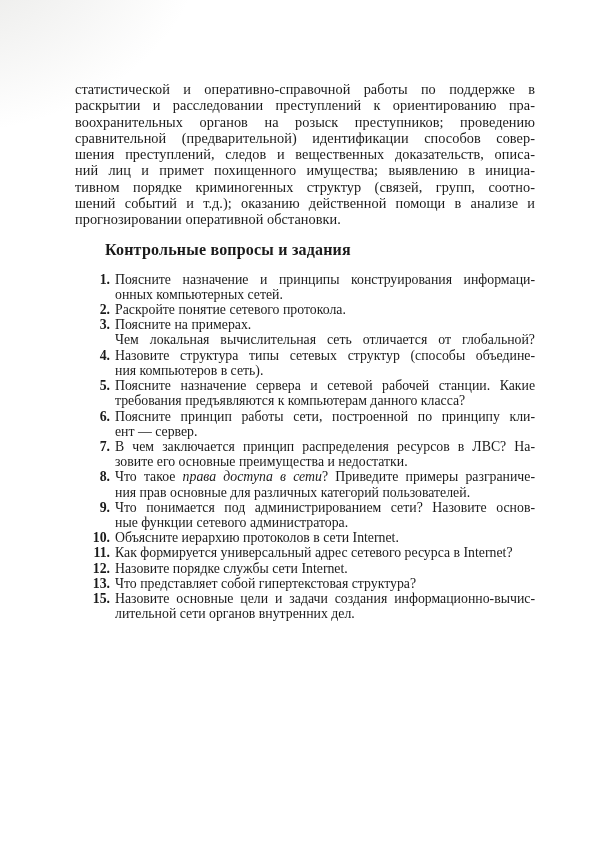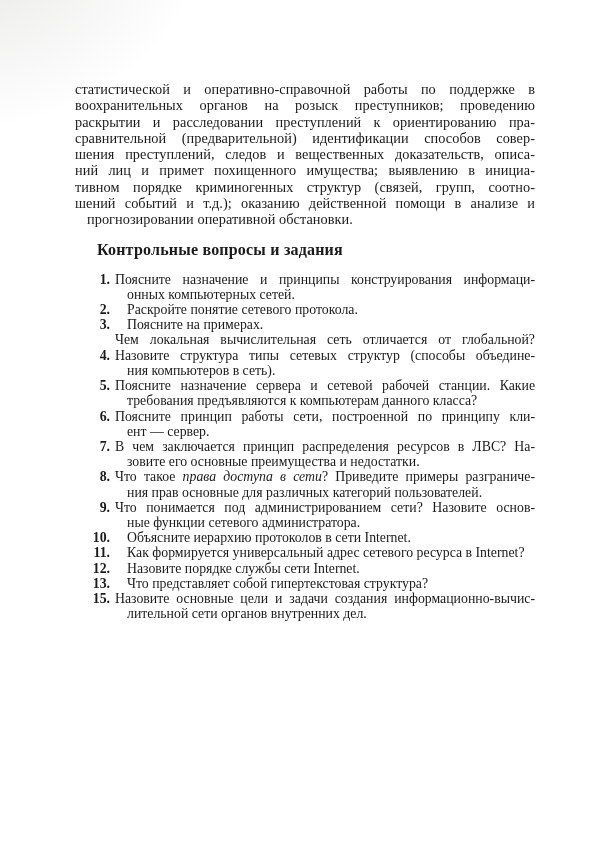--- a/index.html
+++ b/index.html
@@ -35,25 +35,24 @@
     letter-spacing: 0.05px;
   }
   .ln { display: block; }
   .j {
     text-align: justify;
     text-align-last: justify;
   }
   .last {
     text-align: right;
     text-align-last: left;
-    margin-left: 12px;
   }
   
   .heading {
-    margin: 12px 0 0 22px;
+    margin: 12px 0 0 30px;
     font-size: 16px;
     line-height: 20px;
     font-weight: bold;
     letter-spacing: 0.2px;
   }
   
   .qlist {
     margin-top: 12px;
     font-size: 13.8px;
     line-height: 15.2px;
@@ -88,22 +87,22 @@
   }
 </style>
 </head>
 <body>
 
 <div class="page">
   <div class="text-block">
 
     <div class="para">
       <span class="ln j">статистической и оперативно-справочной работы по поддержке в</span>
+      <span class="ln j">раскрытии и расследовании преступлений к ориентированию пра-</span>
       <span class="ln j">воохранительных органов на розыск преступников; проведению</span>
-      <span class="ln j">раскрытии и расследовании преступлений к ориентированию пра-</span>
       <span class="ln j">сравнительной (предварительной) идентификации способов совер-</span>
       <span class="ln j">шения преступлений, следов и вещественных доказательств, описа-</span>
       <span class="ln j">ний лиц и примет похищенного имущества; выявлению в инициа-</span>
       <span class="ln j">тивном порядке криминогенных структур (связей, групп, соотно-</span>
       <span class="ln j">шений событий и т.д.); оказанию действенной помощи в анализе и</span>
       <span class="ln last">прогнозировании оперативной обстановки.</span>
     </div>
 
     <div class="heading">Контрольные вопросы и задания</div>
 

